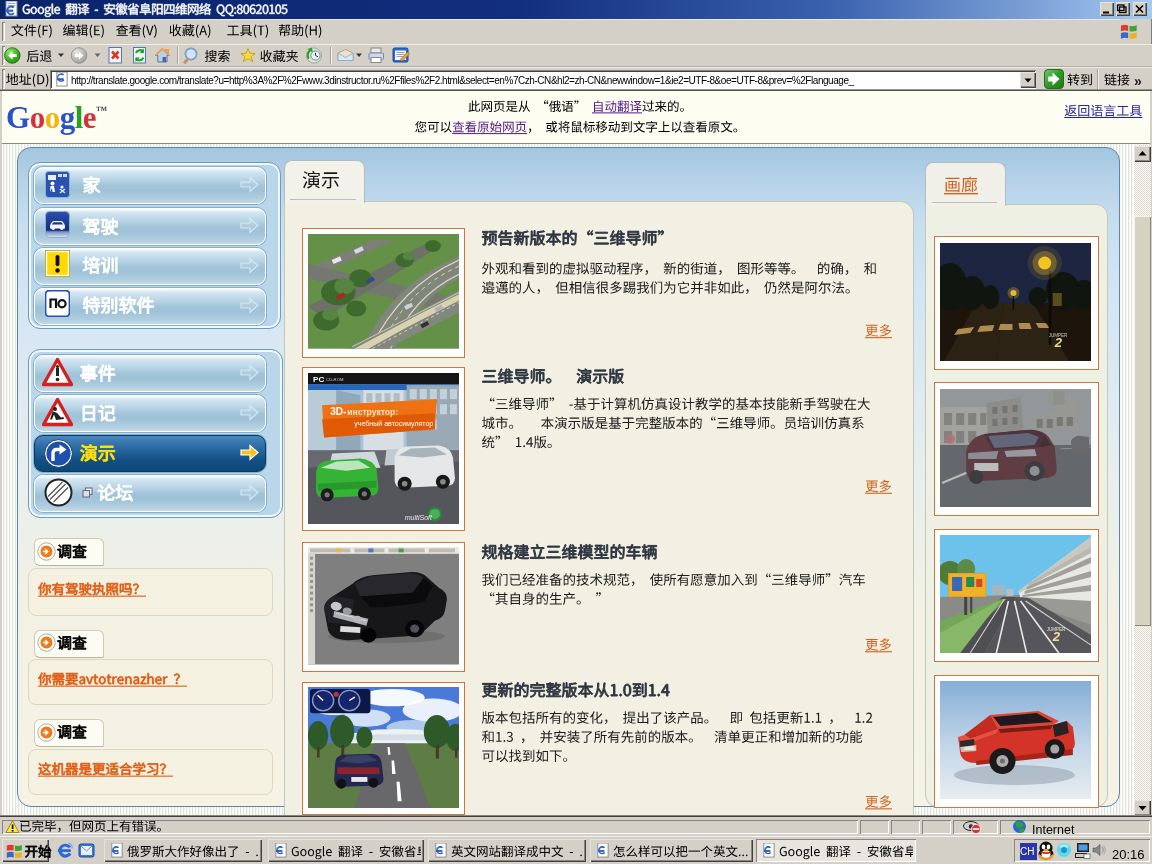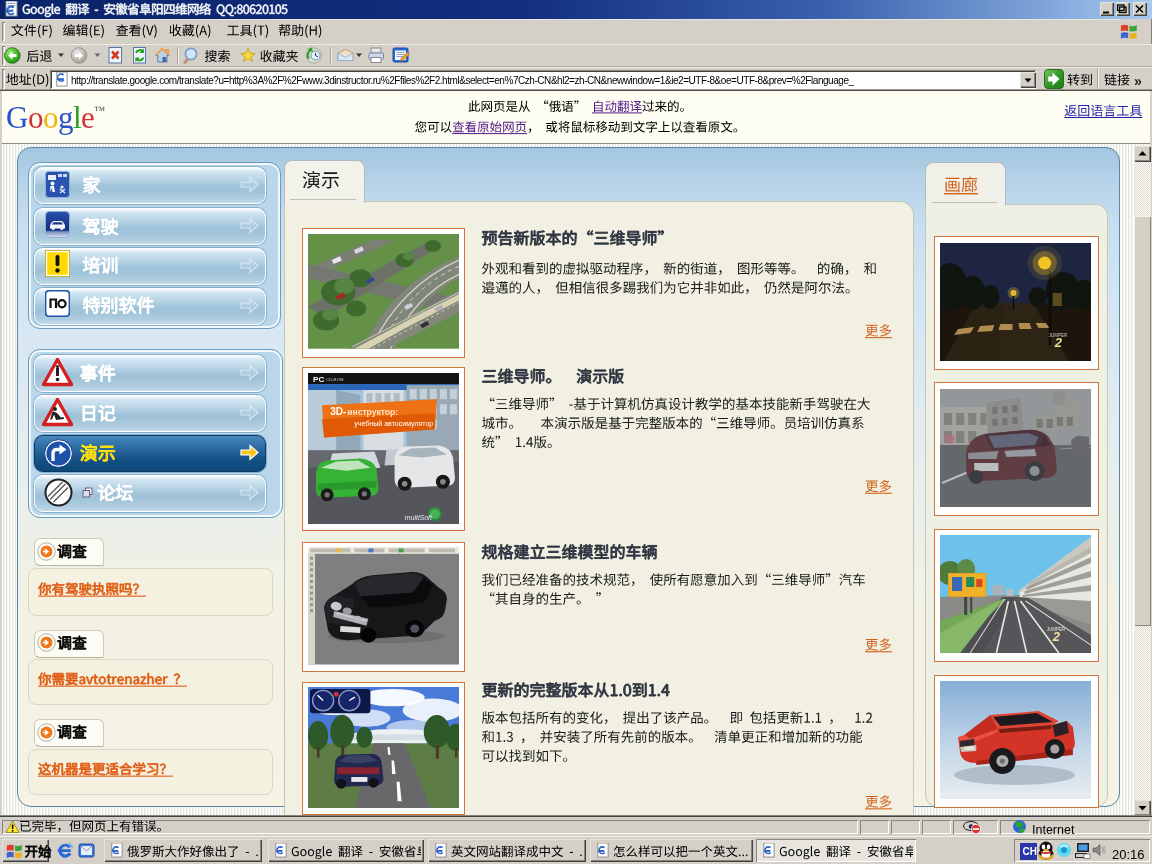--- a/index.html
+++ b/index.html
@@ -133,21 +133,21 @@
  <rect x="0.5" y="0.5" width="19" height="19" rx="3.5" fill="url(#gog)" stroke="#2a6a1a"></rect>
  <path d="M15.5 10 L8.5 3.6 L8.5 7.4 L4.2 7.4 L4.2 12.6 L8.5 12.6 L8.5 16.4Z" fill="#fff"></path>
 </svg>
 <div class="abs" style="left:1097px;top:69px;width:1px;height:20px;background:#a8a49c"></div>
 <div class="abs" style="left:1098px;top:69px;width:1px;height:20px;background:#f2efe9"></div>
 
 <div class="abs" style="left:0;top:89px;width:1152px;height:1px;background:#9a968e"></div>
 <div class="abs" style="left:0;top:90px;width:1152px;height:1px;background:#55524c"></div>
 
 <div class="abs" style="left:2px;top:91px;width:1148px;height:52px;background:#fdfdf2;border-bottom:1px solid #8a8a82"></div>
-<div class="abs" style="left:6px;top:100px;width:200px;height:40px;font-family:'Liberation Serif',serif;font-size:31px;font-weight:normal;letter-spacing:-0.5px">
+<div class="abs" style="left:6px;top:100px;width:200px;height:40px;font-family:'Liberation Serif',serif;font-size:31px;font-weight:bold;letter-spacing:-0.5px">
 <span style="color:#2a52c8">G</span><span style="color:#d43238">o</span><span style="color:#f2b50f">o</span><span style="color:#2a52c8">g</span><span style="color:#28a123">l</span><span style="color:#d43238">e</span><span style="font-size:11px;color:#444;vertical-align:14px;letter-spacing:0">™</span>
 </div>
 
 <div class="abs" style="left:2px;top:144px;width:1148px;height:671px;background:#f2f2ee;background-image:repeating-linear-gradient(90deg,#ffffff 0px,#ffffff 1px,#e2e2dc 1px,#e2e2dc 2px,#f6f6f2 2px,#f6f6f2 3px)"></div>
 <div class="abs" style="left:17px;top:147px;width:1101px;height:658px;border-radius:14px;border:1px solid #5c86a4;background:linear-gradient(180deg,#a3c6e0 0%,#b6d2e8 5%,#c8dff0 12%,#d2e5f3 22%,#dde9f2 35%,#e9efec 52%,#f2f1e4 70%,#f6f3e5 100%)"></div>
 <div class="abs" style="left:28px;top:162px;width:251px;height:165px;border-radius:12px;background:#b9d6ea;border:1px solid #6b9cc0;box-shadow:inset 0 0 0 2px rgba(255,255,255,0.8)"></div>
 <div class="abs" style="left:28px;top:349.4px;width:253px;height:167px;border-radius:12px;background:#b9d6ea;border:1px solid #6b9cc0;box-shadow:inset 0 0 0 2px rgba(255,255,255,0.8)"></div>
 <div class="abs" style="left:34px;top:167.4px;width:230px;height:35px;border-radius:9px;background:linear-gradient(180deg,#f8fcfe 0%,#d3e6f2 10%,#b2d0e2 38%,#a2c4da 50%,#9fc2d8 64%,#aecddf 86%,#c2d9e8 100%);border:1px solid #ffffff;box-shadow:0 0 0 1px #86afc9"></div>
 <svg class="abs" style="left:240px;top:176.4px" width="19" height="17" viewBox="0 0 19 17">
     <path d="M1 6 h9 v-4.5 l8 7 -8 7 v-4.5 h-9 z" fill="rgba(255,255,255,0.12)" stroke="rgba(220,236,246,0.85)" stroke-width="1.1"></path>
@@ -679,21 +679,21 @@
     <path d="M10.8 4.5 a4.4 4.4 0 1 0 0.2 6.2 l-1.5 -1 a2.7 2.7 0 1 1 -0.2 -4Z" fill="#2a62c8"></path>
     <rect x="3.4" y="7.5" width="6.6" height="2" fill="#2a62c8"></rect>
   </svg>
 <div class="abs sunk1" style="left:756px;top:839px;width:160px;height:23px;background:#e7e5de"></div>
 <svg class="abs" style="left:761px;top:843px" width="15" height="15" viewBox="0 0 16 16">
     <rect x="3" y="0" width="11" height="15" fill="#fff" stroke="#888"></rect>
     <path d="M10.8 4.5 a4.4 4.4 0 1 0 0.2 6.2 l-1.5 -1 a2.7 2.7 0 1 1 -0.2 -4Z" fill="#2a62c8"></path>
     <rect x="3.4" y="7.5" width="6.6" height="2" fill="#2a62c8"></rect>
   </svg>
 <div class="abs sunk1" style="left:1014px;top:839px;width:136px;height:23px"></div>
-<div class="abs" style="left:1020px;top:842.5px;width:17px;height:17px;background:#2a35a8;color:#fff;font-size:10px;font-weight:bold;text-align:right;line-height:17px">CH</div>
+<div class="abs" style="left:1020px;top:842.5px;width:17px;height:17px;background:#2a35a8;color:#fff;font-size:10px;font-weight:normal;text-align:left;line-height:17px">CH</div>
 <svg class="abs" style="left:1038px;top:841px" width="16" height="19" viewBox="0 0 16 19">
 <ellipse cx="8" cy="7" rx="6.5" ry="6.5" fill="#111"></ellipse>
 <ellipse cx="8" cy="13" rx="7.5" ry="5.5" fill="#111"></ellipse>
 <ellipse cx="8" cy="13.5" rx="4.5" ry="4.5" fill="#fff"></ellipse>
 <ellipse cx="5.5" cy="6" rx="1.8" ry="2.4" fill="#fff"></ellipse>
     <ellipse cx="10.5" cy="6" rx="1.8" ry="2.4" fill="#fff"></ellipse>
 <ellipse cx="8" cy="9.2" rx="2.4" ry="1.4" fill="#e8a020"></ellipse>
 <path d="M2.5 10 Q8 12.5 13.5 10 L13 12 Q8 14 3 12Z" fill="#d42020"></path>
 <path d="M1 13 Q0 17 2.5 17.5 Q4.5 17.5 4.5 15.5" fill="#e8a020"></path>
 <path d="M15 13 Q16 17 13.5 17.5 Q11.5 17.5 11.5 15.5" fill="#e8a020"></path>

